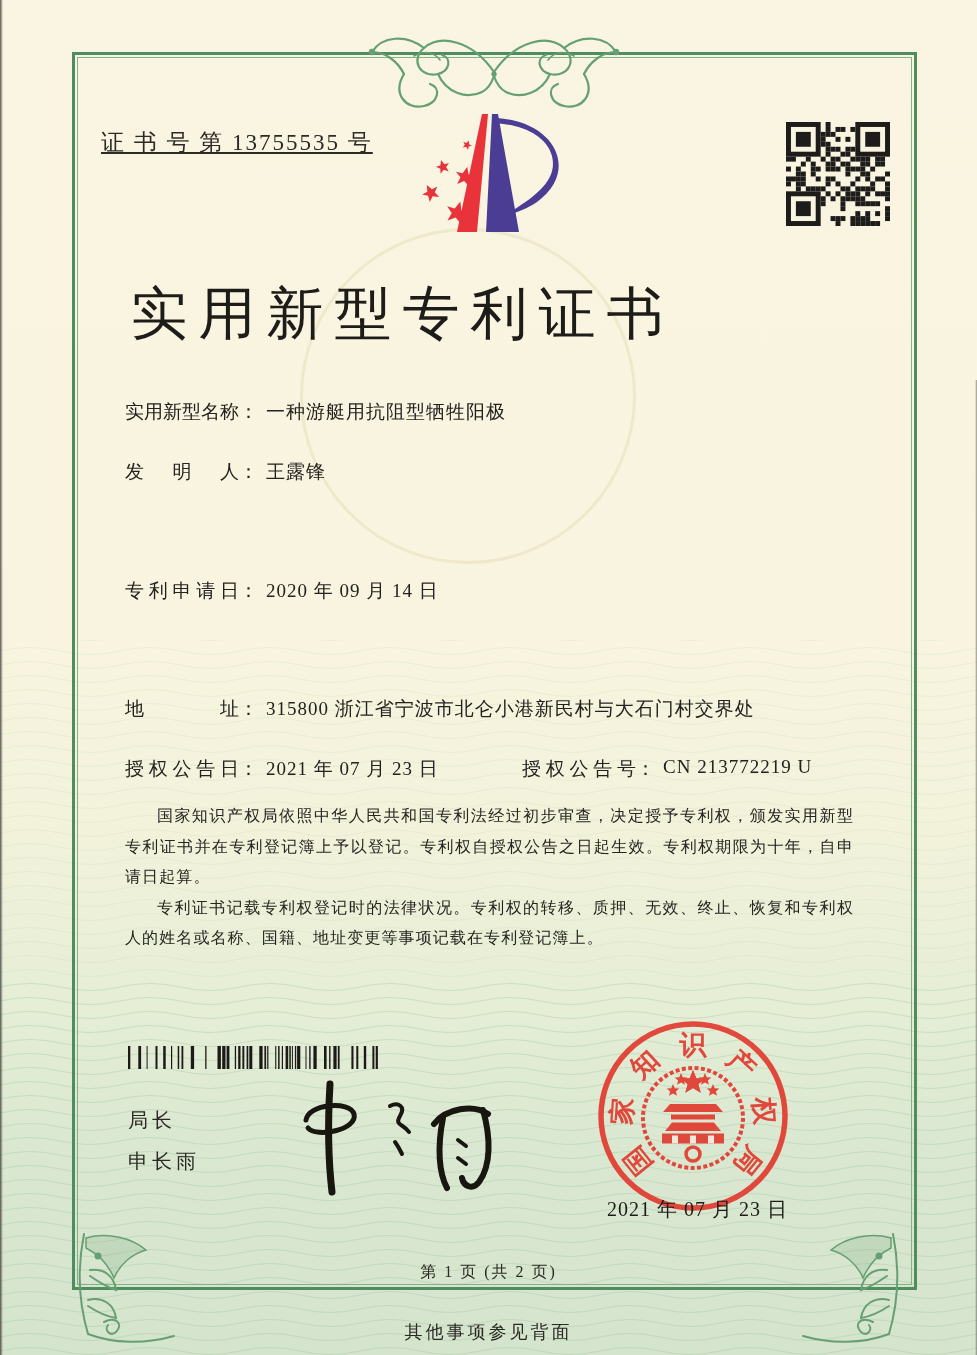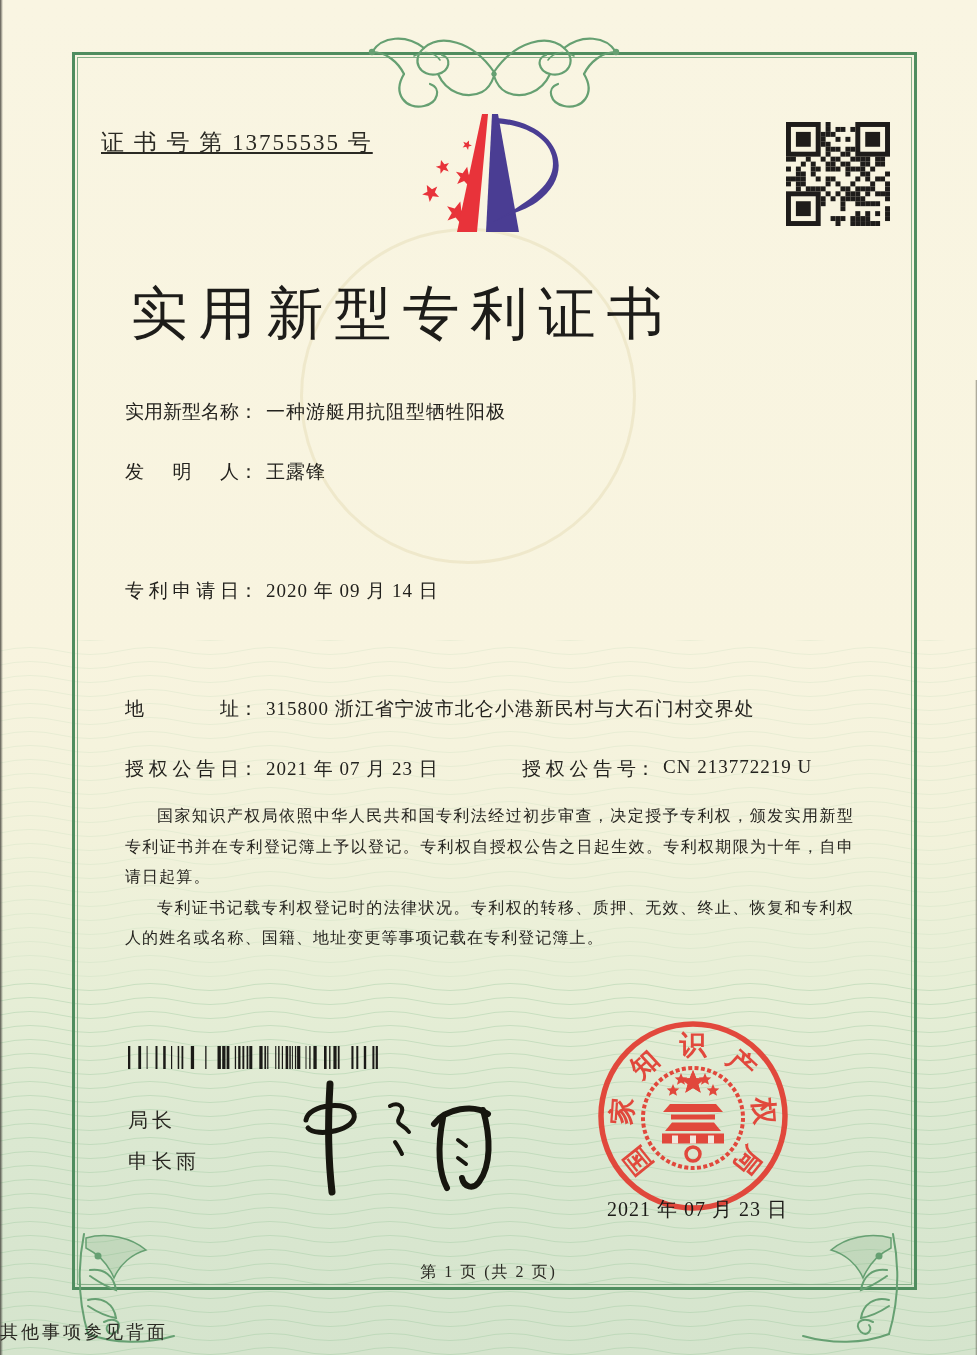--- a/index.html
+++ b/index.html
@@ -26,21 +26,21 @@
   .fpair2{position:absolute;left:369px;top:0;white-space:nowrap;margin-left:28px;}
   .bodytext{left:125px;top:801px;width:729px;font-size:16px;line-height:30.5px;
             text-align:justify;letter-spacing:1.1px;color:#262520;}
   .bodytext p{margin:0;text-indent:2em;}
   .barcode{left:128px;top:1046px;}
   .director{left:128px;font-size:20px;letter-spacing:4px;color:#2a2923;}
   .sig{left:278px;top:1078px;}
   .sealwrap{left:595px;top:1018px;}
   .seal-date{left:607px;top:1196px;font-size:20px;letter-spacing:1px;color:#1c1b18;z-index:6;}
   .page-num{left:0;top:1262px;width:977px;text-align:center;font-size:16px;letter-spacing:2px;color:#2a2923;}
-  .back-note{left:0;top:1320px;width:977px;text-align:left;font-size:18px;letter-spacing:3px;color:#2a2923;}
+  .back-note{left:0;top:1320px;width:977px;text-align:center;font-size:18px;letter-spacing:3px;color:#2a2923;}
   .orn{pointer-events:none;}
 </style>
 </head>
 <body>
 
 <div class="page">
 
   <svg class="abs waves" viewBox="0 0 977 1355">
     <defs>
       <pattern id="wv" width="120" height="14" patternUnits="userSpaceOnUse">

